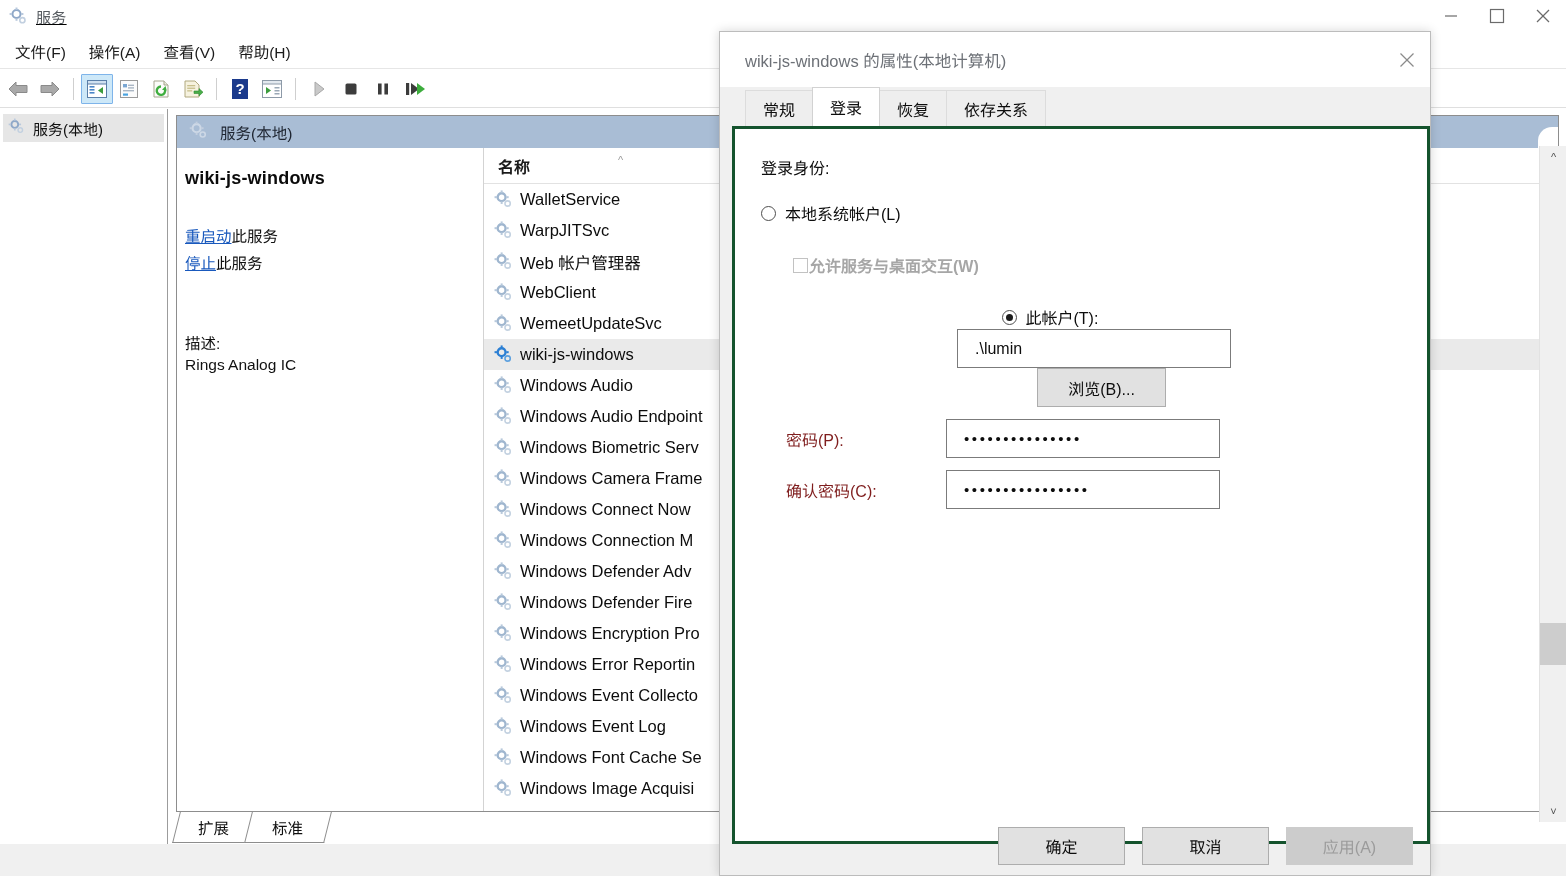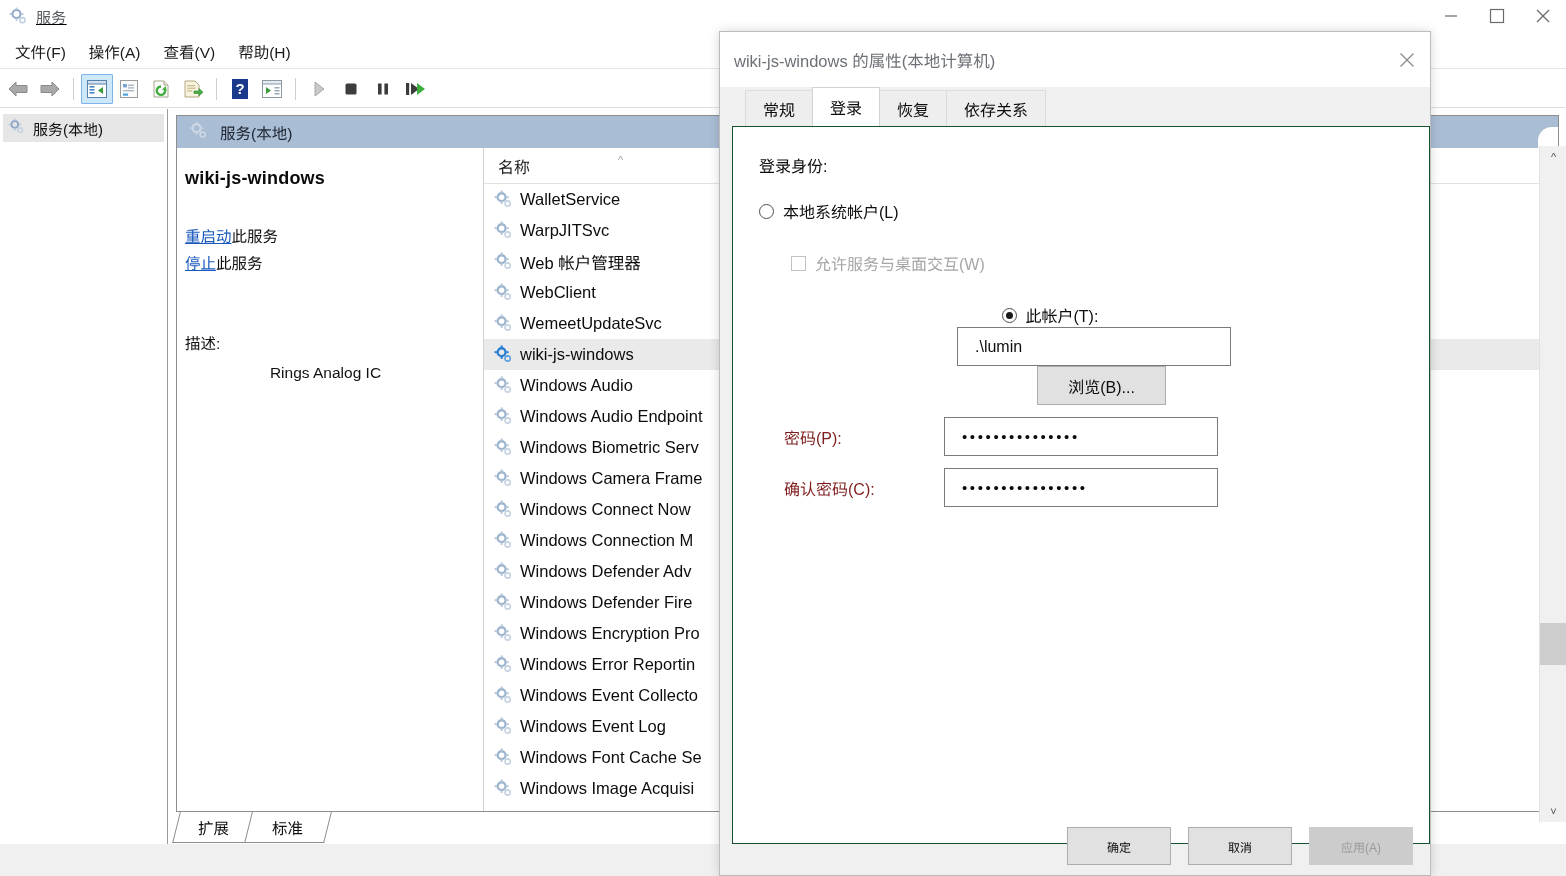--- a/index.html
+++ b/index.html
@@ -74,32 +74,32 @@
     background: #ffffff; border-top-left-radius: 14px;
   }
   .detail {
     position: absolute; left: 0; top: 32px; width: 305px; bottom: 0;
     background: #ffffff; padding: 20px 16px 0 8px;
   }
   .detail h2 { margin: 0 0 0 0; font-size: 18px; font-weight: bold; color: #0b0b0b; letter-spacing: .2px; }
   .detail .links { margin-top: 34px; line-height: 27px; font-size: 15.5px; color: #111; }
   .detail .links a { color: #1959bd; text-decoration: underline; }
   .detail .desc-label { margin-top: 54px; font-size: 15.5px; color: #111; }
-  .detail .desc-text { margin-top: 11px; font-size: 15.5px; color: #111; text-align: center; }
+  .detail .desc-text { margin-top: 3px; font-size: 15.5px; color: #111; }
 
   
   .listpane {
     position: absolute; left: 306px; top: 32px; right: 0; bottom: 0;
     background: #ffffff; border-left: 1px solid #d3d3d3; overflow: hidden;
   }
   .list-header {
     height: 36px; display: flex; align-items: center; position: relative;
     border-bottom: 1px solid #e2e2e2;
   }
-  .col-name { font-size: 16px; color: #1a1a1a; padding-left: 14px; }
+  .col-name { font-size: 16px; color: #1a1a1a; padding-left: 14px; font-weight: bold; }
   .sort-chevron { position: absolute; left: 134px; top: 6px; color: #9a9a9a; font-size: 11px; }
   .list-rows { position: absolute; top: 36px; left: 0; right: 0; bottom: 0; }
   .row {
     height: 31px; display: flex; align-items: center; gap: 7px; padding-left: 10px;
     font-size: 16.5px; color: #0c0c0c; white-space: nowrap;
   }
   .row.selected { background: #eaeaea; }
 
   
   .gear { width: 19px; height: 19px; flex: 0 0 19px; position: relative; }
@@ -139,55 +139,55 @@
   }
 
   
   .dialog {
     position: absolute; left: 719px; top: 31px; width: 712px; height: 845px;
     background: #f0f0f0; border: 1px solid #bcbcbc;
     box-shadow: 0 0 10px rgba(0,0,0,.16);
   }
   .dlg-title {
     height: 55px; background: #ffffff; display: flex; align-items: center;
-    padding-left: 14px; position: relative;
+    padding-left: 25px; position: relative;
   }
   .dlg-title .dt-text { font-size: 16.5px; color: #6d7177; }
   .dlg-close {
     position: absolute; right: 0; top: 0; width: 46px; height: 55px;
     display: flex; align-items: center; justify-content: center;
   }
   .tabstrip {
     position: relative; height: 39px; padding-left: 25px; display: flex; align-items: flex-end;
   }
   .dtab {
     height: 36px; padding: 0 17px; display: flex; align-items: center;
     font-size: 16px; color: #0d0d0d; background: #eeeeee;
     border: 1px solid #dcdcdc; border-bottom: 0; margin-right: -1px;
   }
   .dtab.active { background: #ffffff; height: 39px; border-color: #d2d2d2; z-index: 2; }
   .tabpage {
     position: absolute; left: 12px; top: 94px; right: 0; height: 718px;
-    background: #ffffff; border: 1px solid #14532d;
+    background: #ffffff; border: 3px solid #14532d;
   }
   .form { padding: 26px 0 0 26px; position: relative; }
   .section-label { font-size: 16px; color: #0d0d0d; margin-bottom: 22px; }
 
   .radio-row { display: flex; align-items: center; gap: 9px; margin-bottom: 28px; }
   .radio {
     width: 15px; height: 15px; border-radius: 50%; border: 1px solid #4e4e4e;
     background: #fff; position: relative; flex: 0 0 15px;
   }
   .radio.checked::after {
     content: ""; position: absolute; left: 3px; top: 3px; width: 7px; height: 7px;
     border-radius: 50%; background: #1b1b1b;
   }
   .radio-row .rl { font-size: 16px; color: #0d0d0d; }
 
-  .check-row { display: flex; align-items: center; gap: 9px; margin: 0 0 28px 32px; }
+  .check-row { display: flex; align-items: center; gap: 1px; margin: 0 0 28px 32px; font-weight: bold; }
   .checkbox {
     width: 15px; height: 15px; border: 1px solid #c2c2c2; background: #fff; flex: 0 0 15px;
   }
   .check-row .cl { font-size: 16px; color: #a6a6a6; }
 
   .acct-row { display: flex; align-items: center; margin-bottom: 12px; flex-direction: column; }
   .acct-row .lbl { width: 185px; font-size: 16px; color: #0d0d0d; }
   .field {
     width: 274px; height: 39px; border: 1px solid #7b7b7b; background: #fff;
     display: flex; align-items: center; padding-left: 17px; font-size: 16px; color: #0d0d0d;
@@ -197,22 +197,22 @@
     margin-left: 15px; width: 129px; height: 39px; background: #e1e1e1; border: 1px solid #adadad;
     display: flex; align-items: center; justify-content: center; font-size: 16px; color: #0d0d0d;
   }
   .pw-row { display: flex; align-items: center; margin-bottom: 12px; }
   .pw-row .lbl { width: 185px; font-size: 16px; color: #7f1d1d; padding-left: 25px; }
 
   .dlg-buttons {
     position: absolute; right: 17px; bottom: 10px; display: flex; gap: 17px;
   }
   .dbtn {
-    width: 104px; height: 38px; display: flex; align-items: center; justify-content: center;
-    font-size: 12px; background: #e1e1e1; border: 1px solid #adadad; color: #0d0d0d;
+    width: 127px; height: 38px; display: flex; align-items: center; justify-content: center;
+    font-size: 16px; background: #e1e1e1; border: 1px solid #adadad; color: #0d0d0d;
   }
   .dbtn.disabled { background: #cccccc; border-color: #cccccc; color: #9b9b9b; }
 </style>
 </head>
 <body>
 
 <div id="root">
 
   <div class="titlebar">
     <span class="tb-icon">

